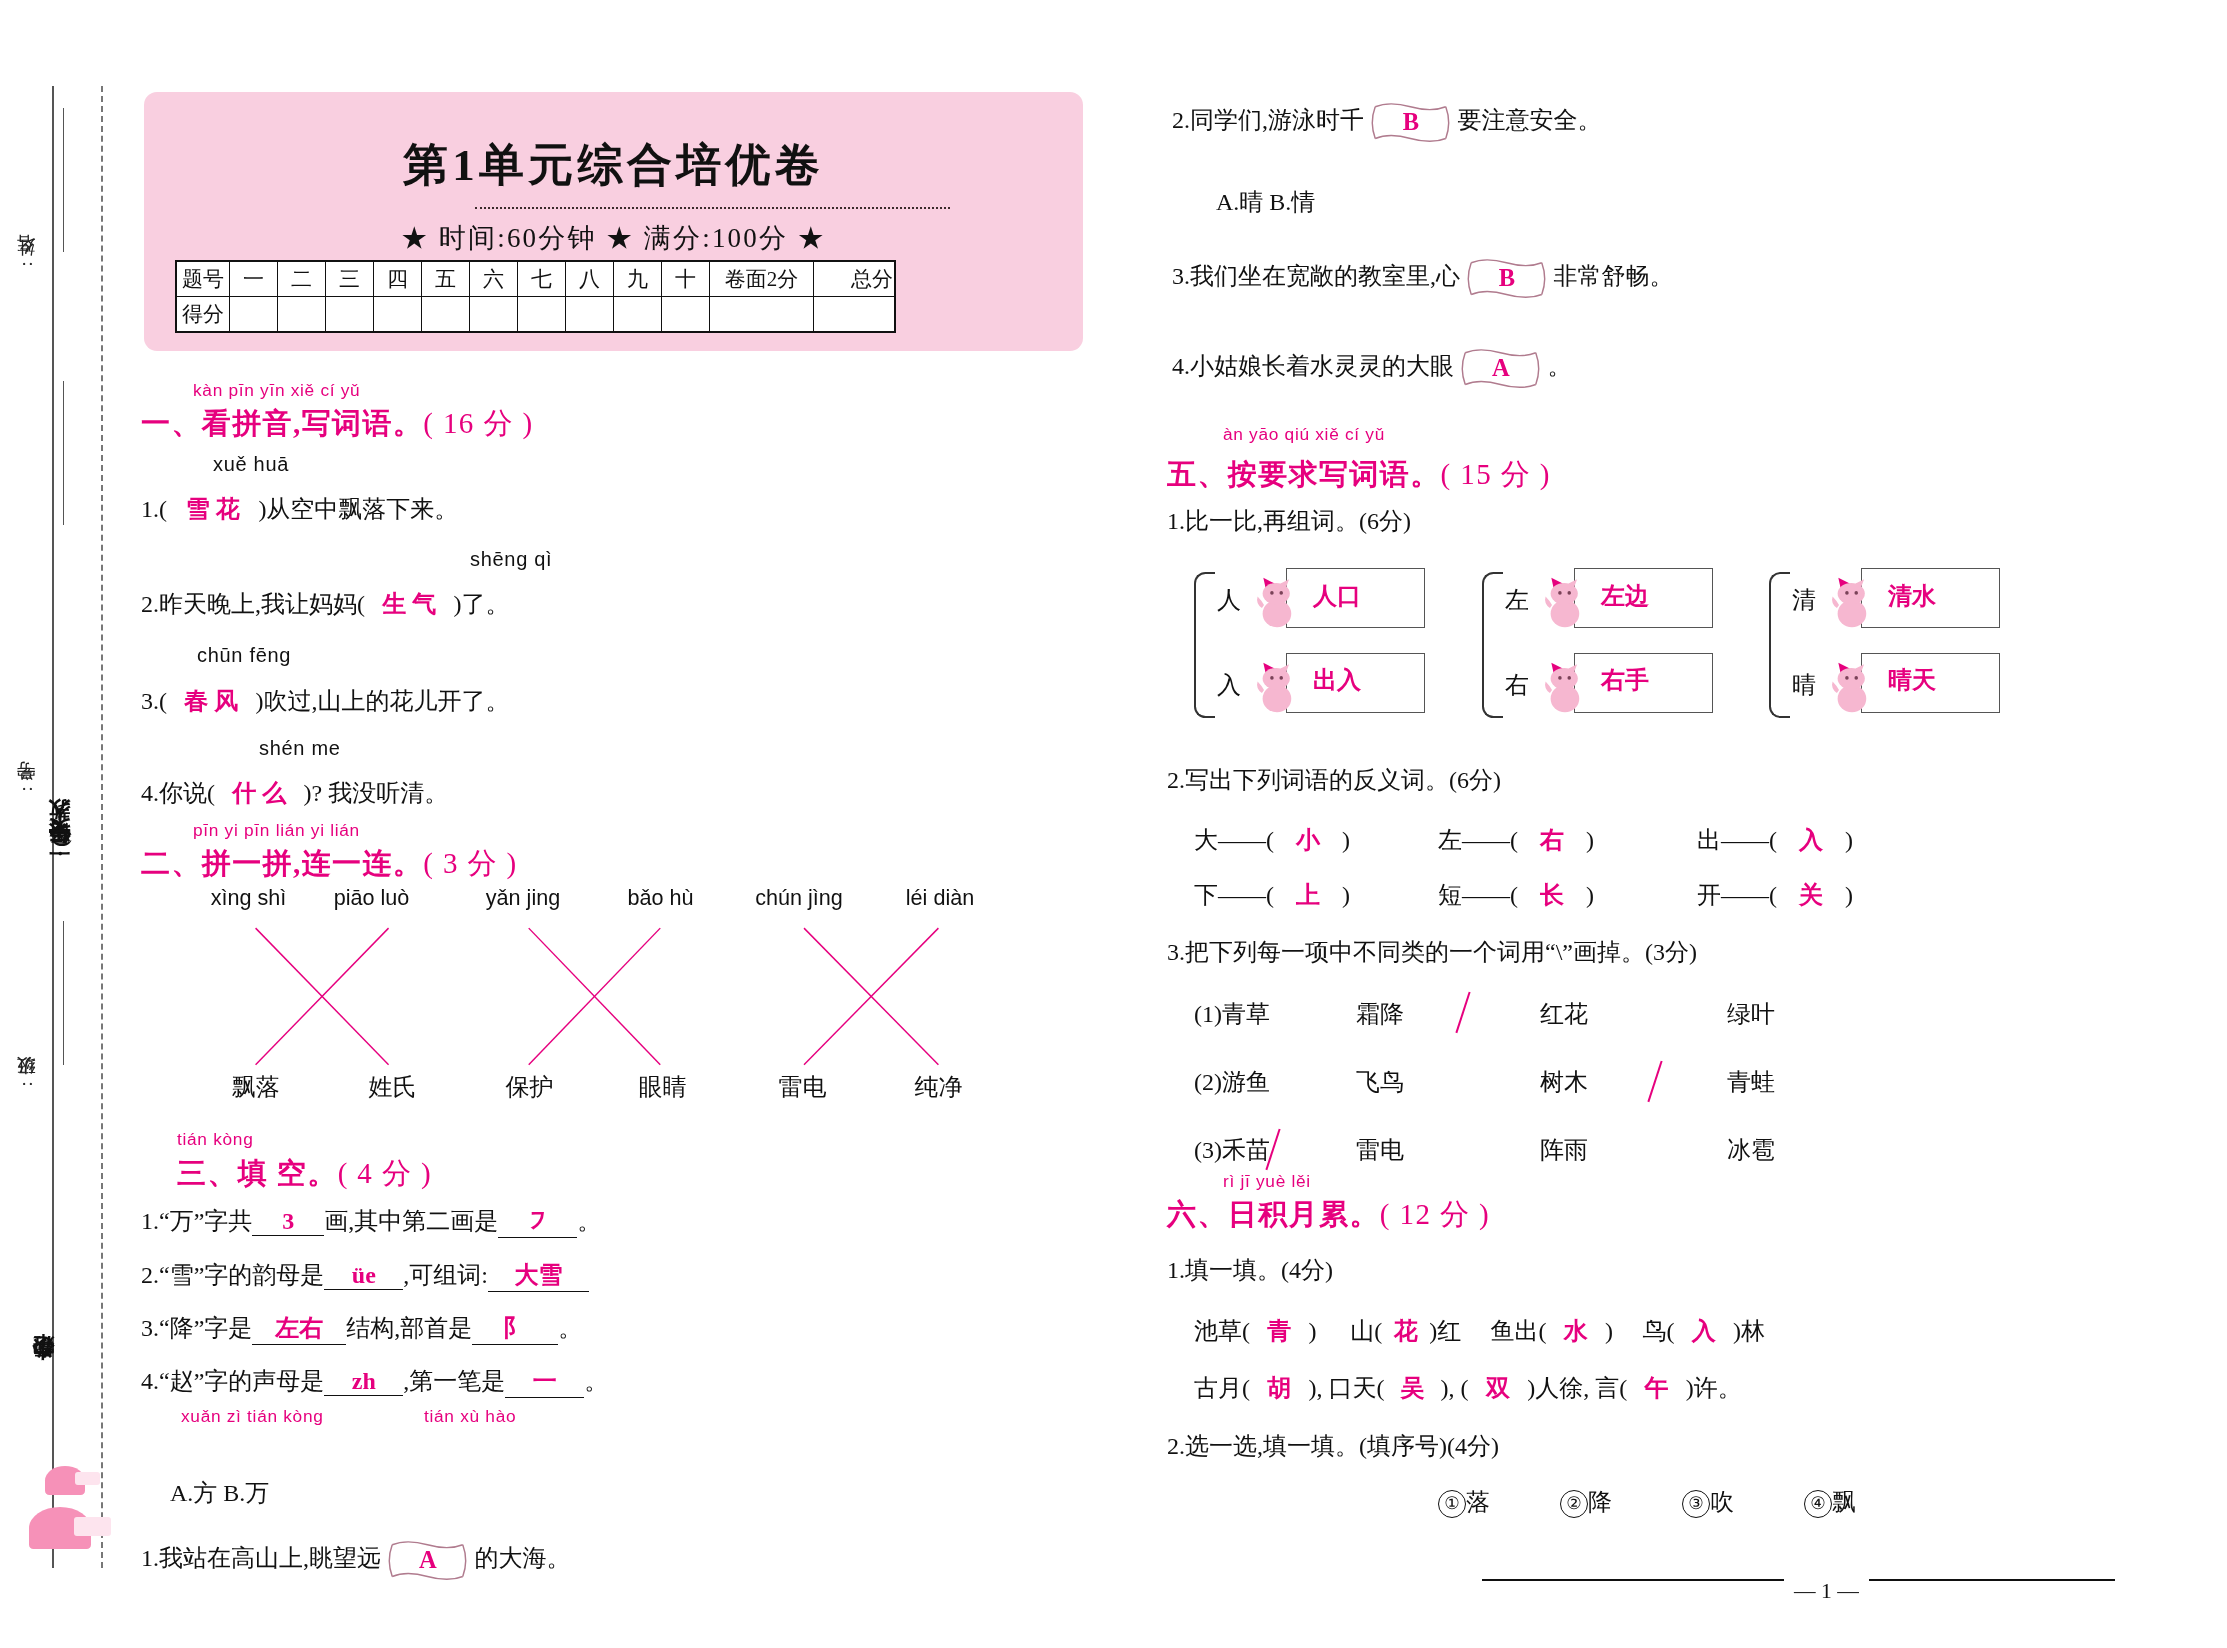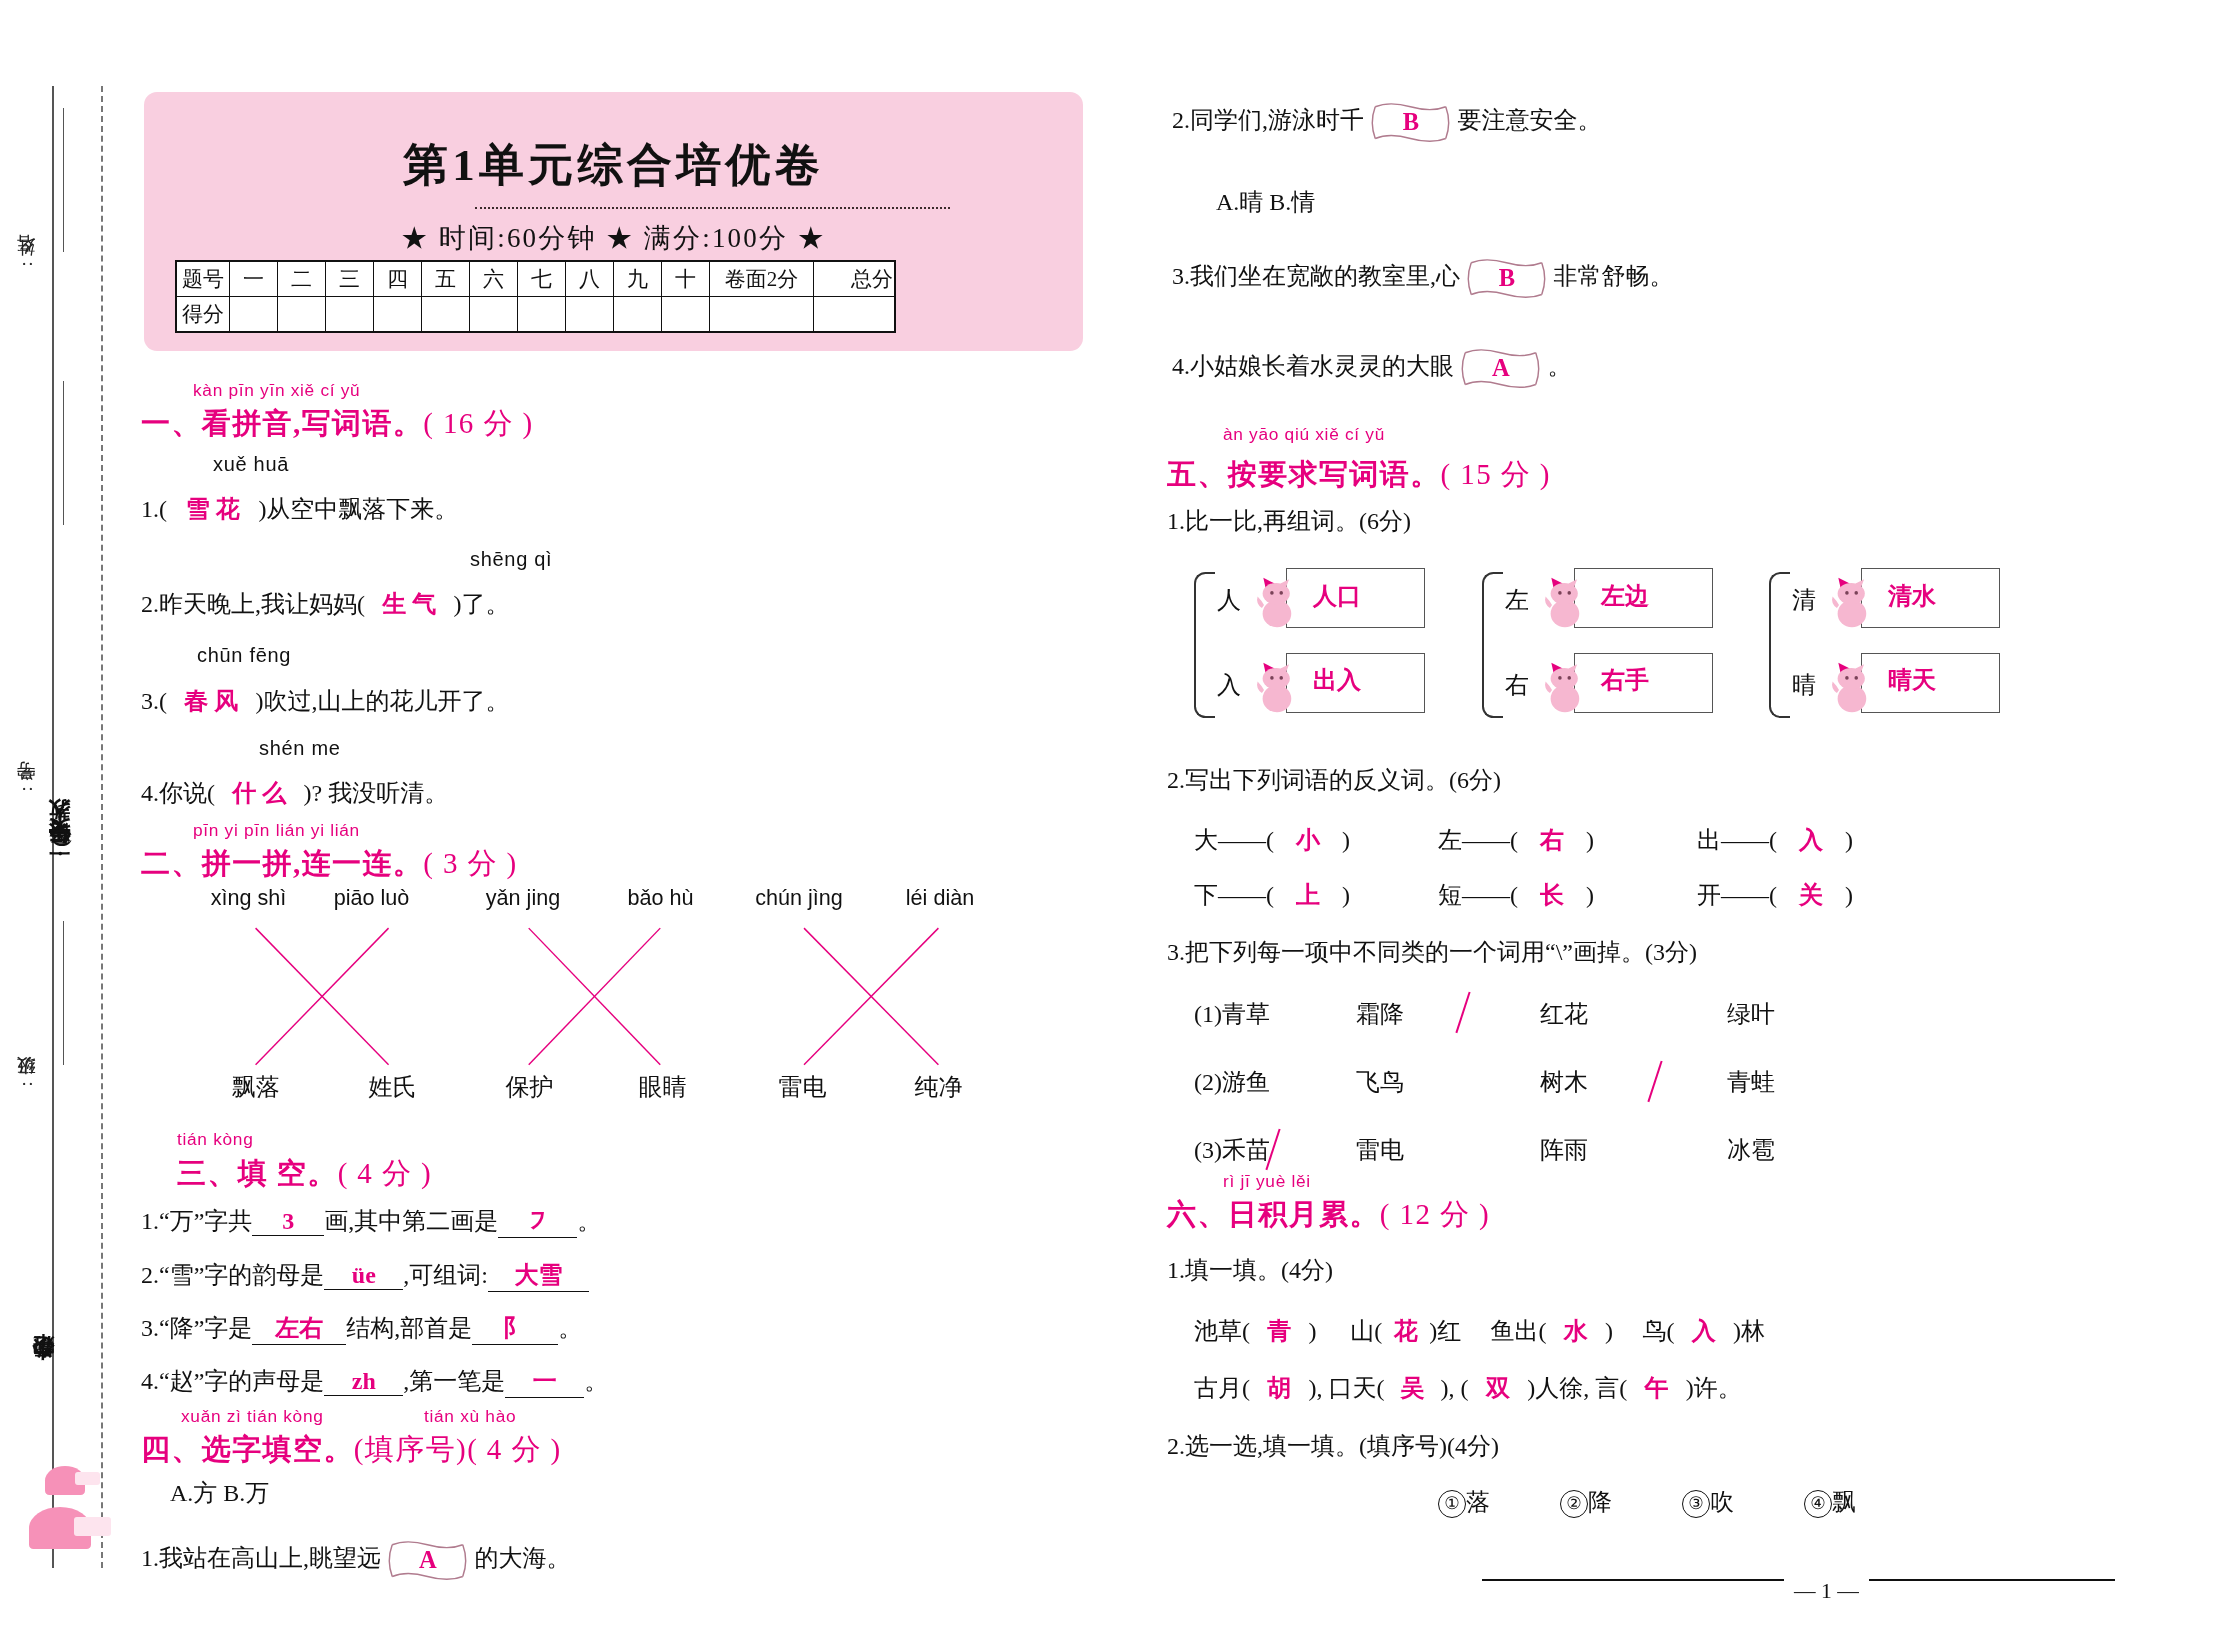--- a/index.html
+++ b/index.html
@@ -235,23 +235,20 @@
   <div class="line" style="left:141px;top:1312px;">
     <span>3.“降”字是</span><span class="ul ansb" style="width:94px;">左右</span><span>结构,部首是</span><span class="ul ansb" style="width:86px;">阝</span><span>。</span>
   </div>
 
   <div class="line" style="left:141px;top:1365px;">
     <span>4.“赵”字的声母是</span><span class="ul ansb" style="width:79px;">zh</span><span>,第一笔是</span><span class="ul ansb" style="width:79px;">一</span><span>。</span>
   </div>
 
   <div class="pinyin" style="left:181px;top:1406px;">xuǎn zì tián kòng</div>
   <div class="pinyin" style="left:424px;top:1406px;">tián xù hào</div>
-  <div class="sechead" style="left:141px;top:1430px;">
-    <span>四、选字填空。</span><span class="pts">(填序号)( 4 分 )</span>
-  </div>
   <div class="line" style="left:170px;top:1477px;">A.方        B.万</div>
 
   <div class="line" style="left:141px;top:1539px;">
     <span>1.我站在高山上,眺望远</span><span class="frame">
       <svg class="fx" viewBox="0 0 118 60" preserveAspectRatio="none">
         <path d="M10,8 Q30,0 59,8 Q88,16 108,8" stroke="#b07b8e" fill="none" stroke-width="2"></path>
         <path d="M10,52 Q30,44 59,52 Q88,60 108,52" stroke="#b07b8e" fill="none" stroke-width="2"></path>
         <path d="M10,8 Q2,30 10,52" stroke="#b07b8e" fill="none" stroke-width="2"></path>
         <path d="M108,8 Q116,30 108,52" stroke="#b07b8e" fill="none" stroke-width="2"></path>
       </svg>

